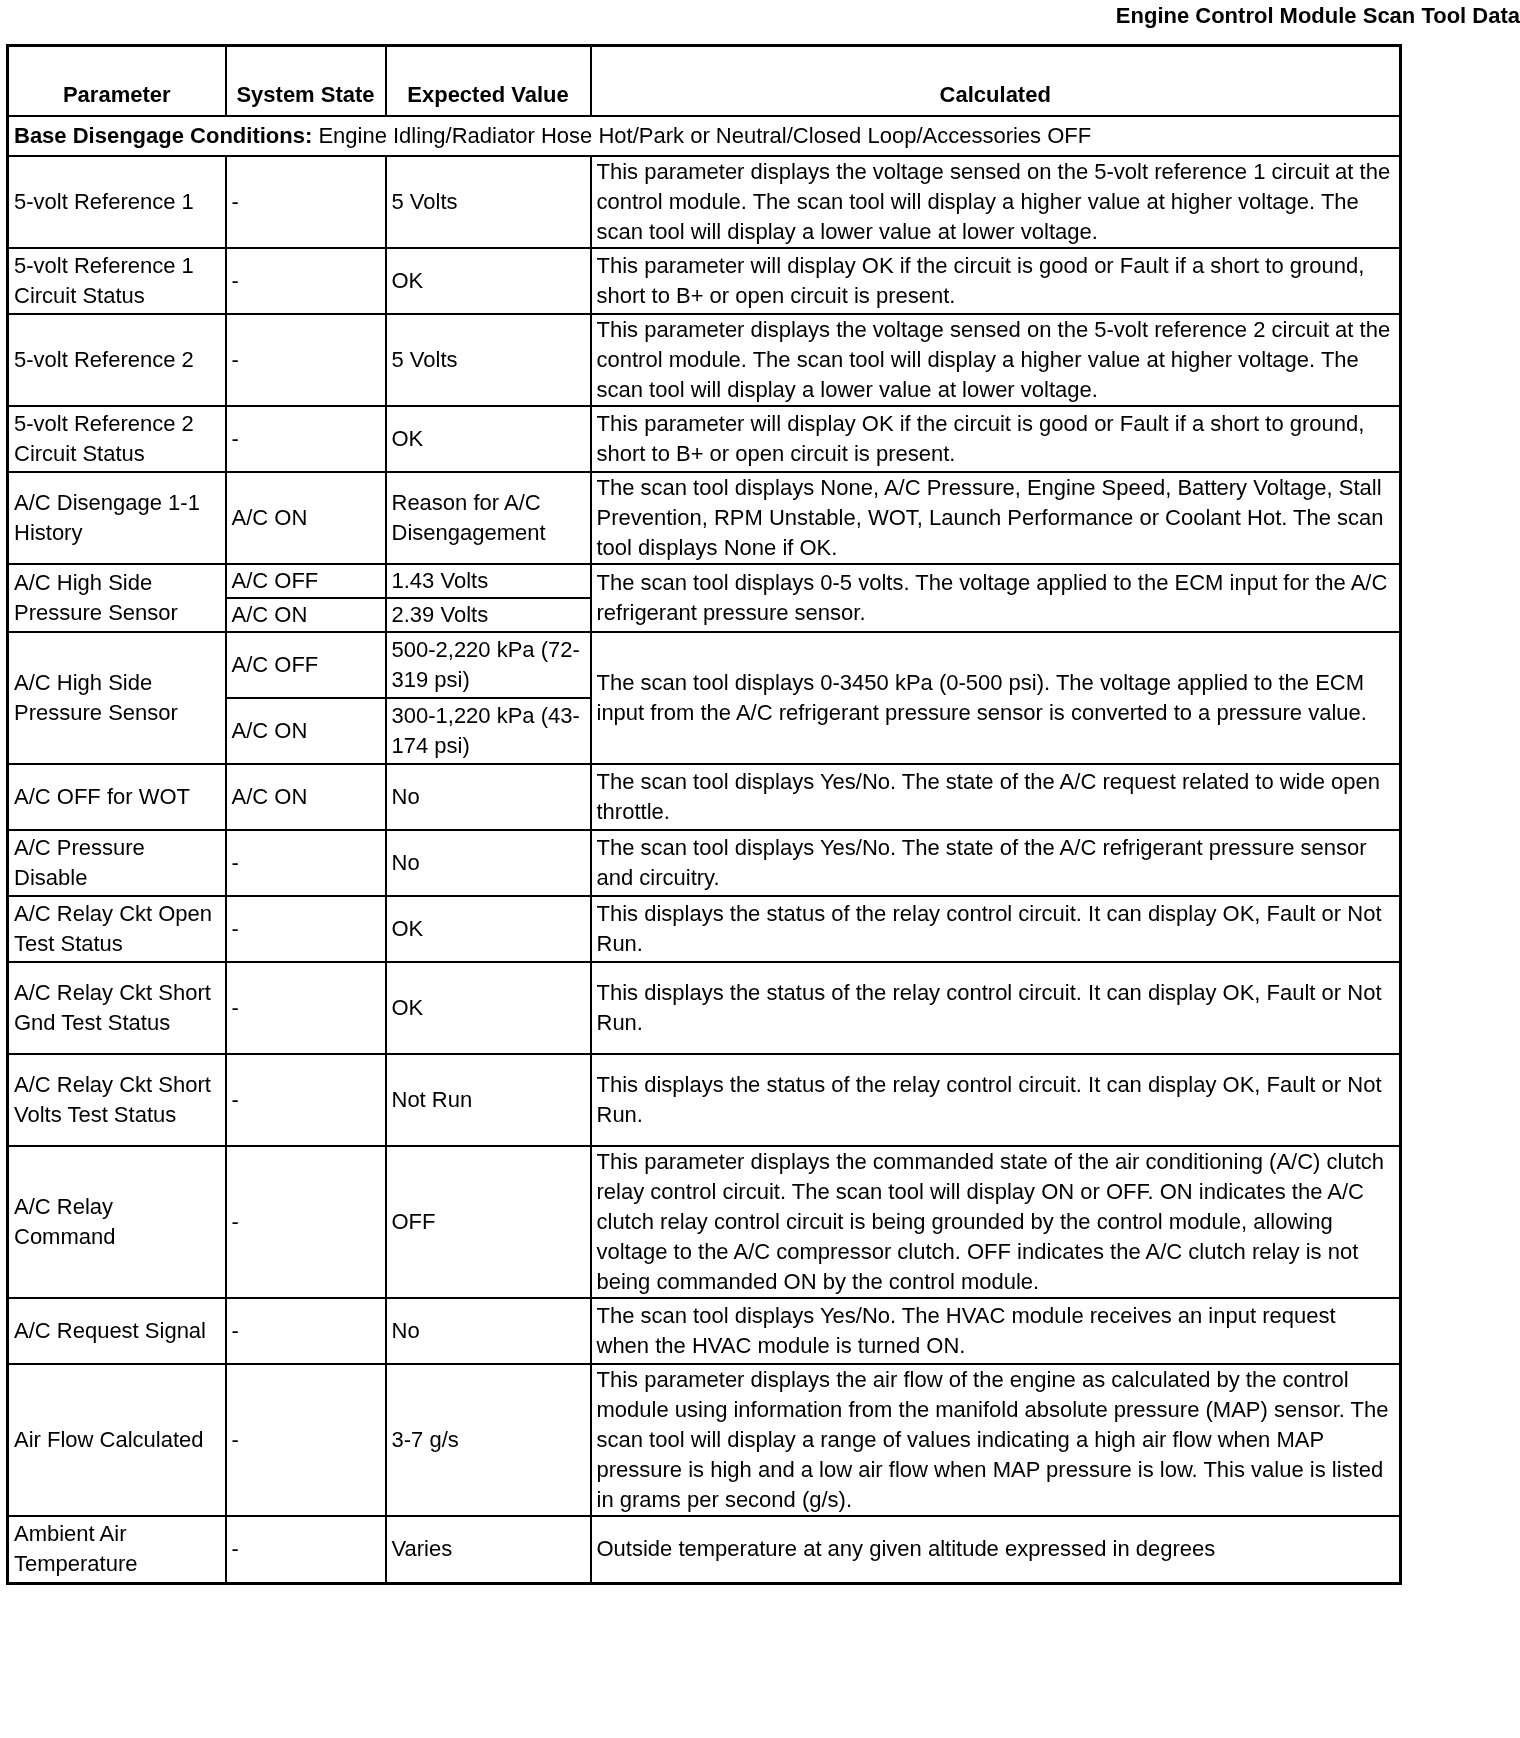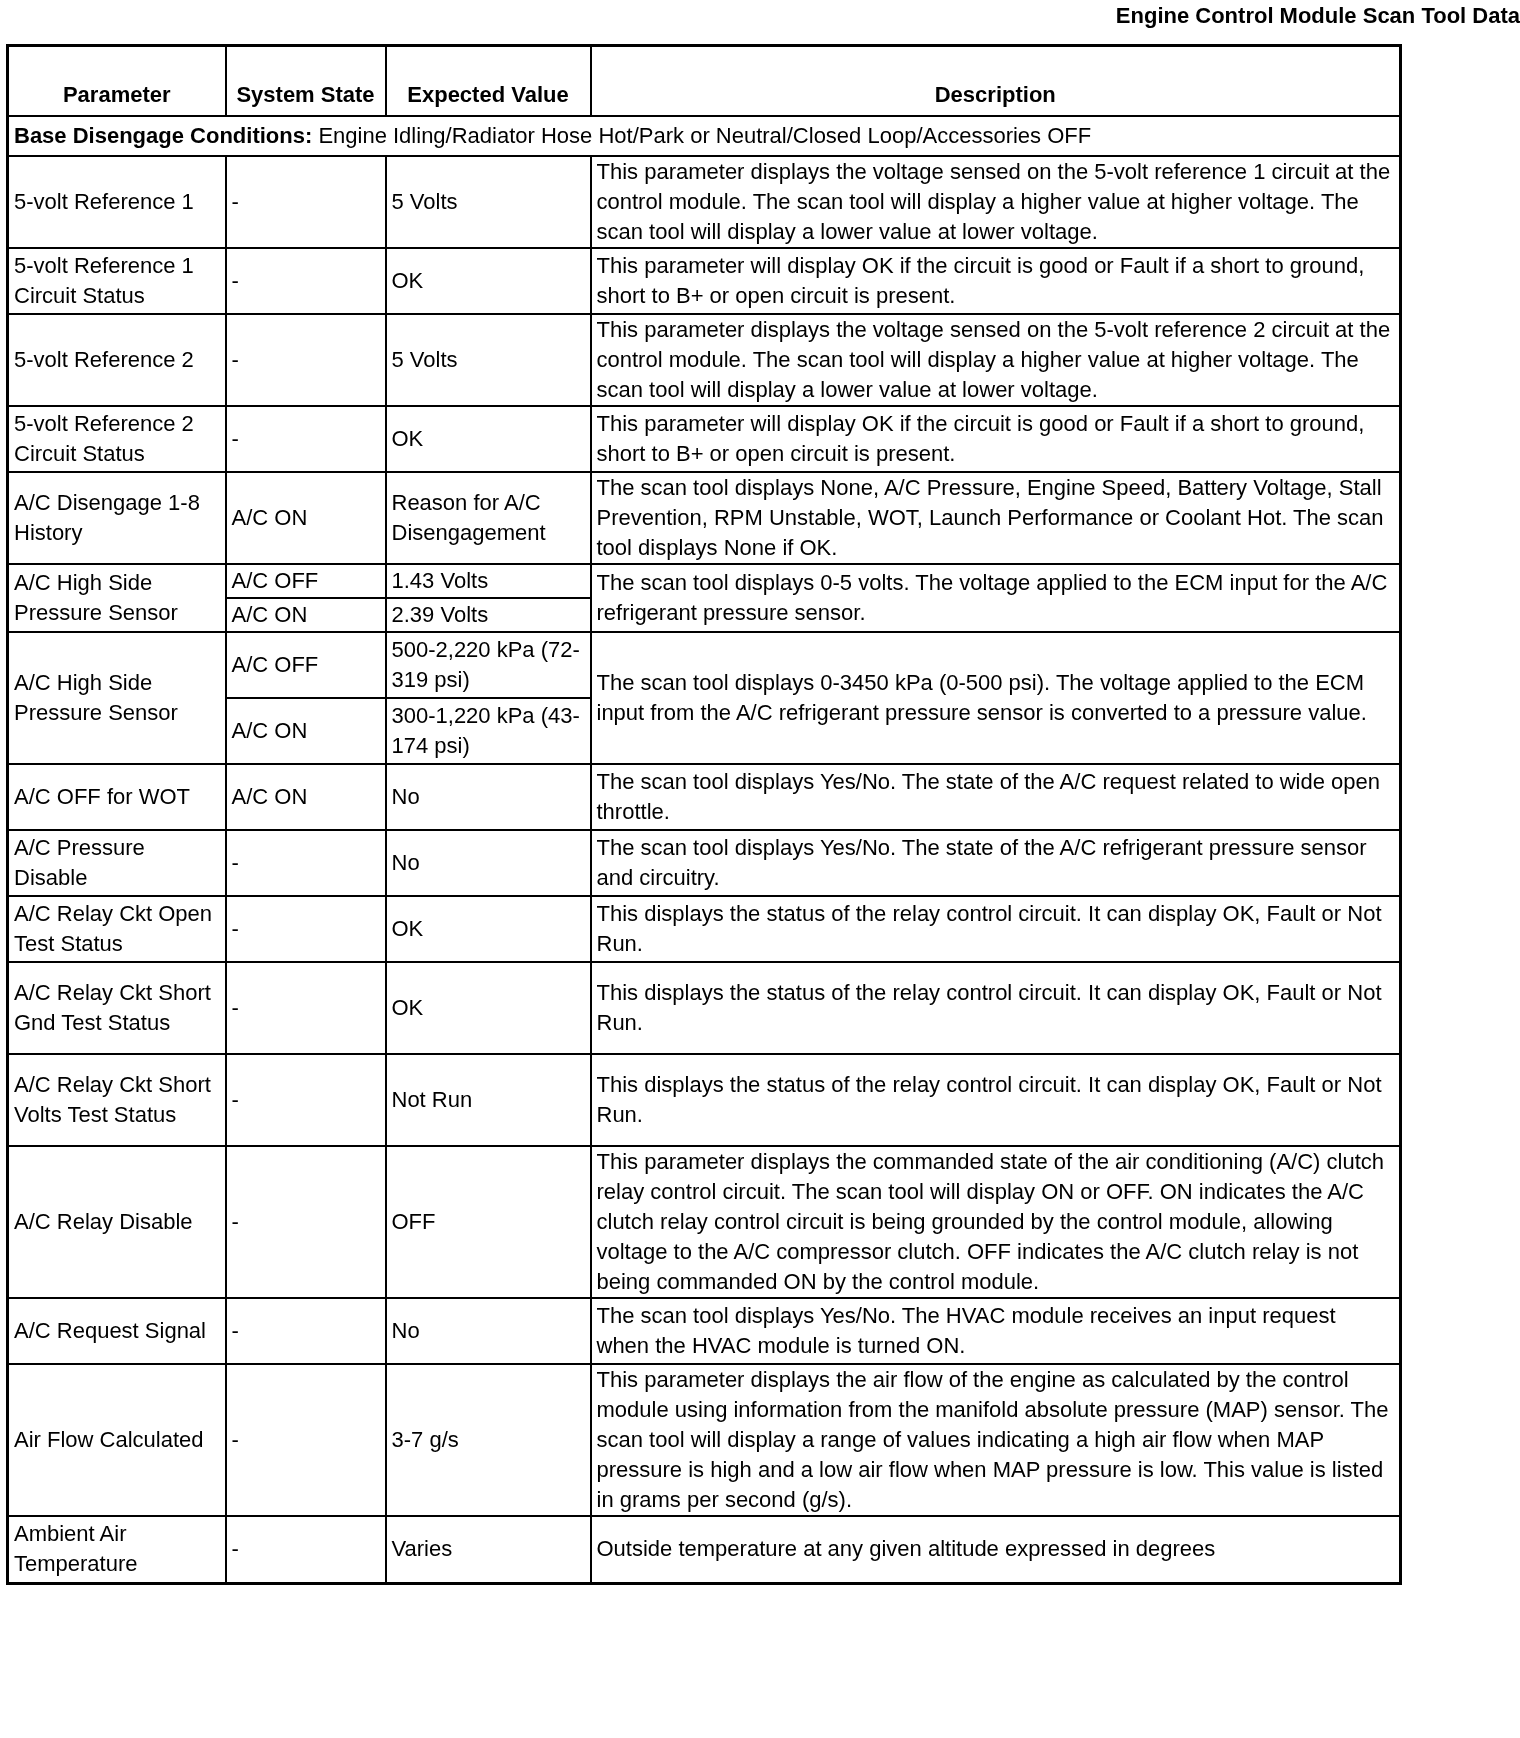--- a/index.html
+++ b/index.html
@@ -54,21 +54,21 @@
     <col class="col-param">
       <col class="col-state">
       <col class="col-exp">
       <col>
   </colgroup>
   <thead>
     <tr>
       <th>Parameter</th>
       <th>System State</th>
       <th>Expected Value</th>
-      <th>Description</th>
+      <th>Calculated</th>
     </tr>
   </thead>
   <tbody id="tbody">
     <tr class="cond">
       <td colspan="4"><span class="b">Base Disengage Conditions:</span><span> Engine Idling/Radiator Hose Hot/Park or Neutral/Closed Loop/Accessories OFF</span></td>
     </tr>
   <tr style="height: 92px;">
         <td>5-volt Reference 1</td>
         <td>-</td>
         <td>5 Volts</td>
@@ -86,21 +86,21 @@
         <td>5 Volts</td>
         <td class="desc">This parameter displays the voltage sensed on the 5-volt reference 2 circuit at the control module. The scan tool will display a higher value at higher voltage. The scan tool will display a lower value at lower voltage.</td>
       </tr>
       <tr style="height: 66px; margin-left: 32px;">
         <td>5-volt Reference 2 Circuit Status</td>
         <td>-</td>
         <td>OK</td>
         <td class="desc">This parameter will display OK if the circuit is good or Fault if a short to ground, short to B+ or open circuit is present.</td>
       </tr>
       <tr style="height: 92px;">
-        <td>A/C Disengage 1-8 History</td>
+        <td>A/C Disengage 1-1 History</td>
         <td>A/C ON</td>
         <td>Reason for A/C Disengagement</td>
         <td class="desc">The scan tool displays None, A/C Pressure, Engine Speed, Battery Voltage, Stall Prevention, RPM Unstable, WOT, Launch Performance or Coolant Hot. The scan tool displays None if OK.</td>
       </tr>
       <tr style="height: 34px;">
         <td rowspan="2">A/C High Side Pressure Sensor</td>
         <td>A/C OFF</td>
         <td>1.43 Volts</td>
         <td rowspan="2" class="desc">The scan tool displays 0-5 volts. The voltage applied to the ECM input for the A/C refrigerant pressure sensor.</td>
       </tr>
@@ -142,21 +142,21 @@
         <td>OK</td>
         <td class="desc">This displays the status of the relay control circuit. It can display OK, Fault or Not Run.</td>
       </tr>
       <tr style="height: 92px;">
         <td>A/C Relay Ckt Short Volts Test Status</td>
         <td>-</td>
         <td>Not Run</td>
         <td class="desc">This displays the status of the relay control circuit. It can display OK, Fault or Not Run.</td>
       </tr>
       <tr style="height: 145px;">
-        <td>A/C Relay Disable</td>
+        <td>A/C Relay Command</td>
         <td>-</td>
         <td>OFF</td>
         <td class="desc">This parameter displays the commanded state of the air conditioning (A/C) clutch relay control circuit. The scan tool will display ON or OFF. ON indicates the A/C clutch relay control circuit is being grounded by the control module, allowing voltage to the A/C compressor clutch. OFF indicates the A/C clutch relay is not being commanded ON by the control module.</td>
       </tr>
       <tr style="height: 66px;">
         <td>A/C Request Signal</td>
         <td>-</td>
         <td>No</td>
         <td class="desc">The scan tool displays Yes/No. The HVAC module receives an input request when the HVAC module is turned ON.</td>
       </tr>

